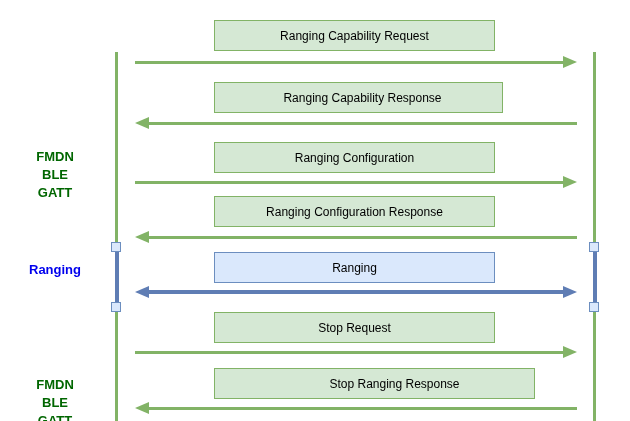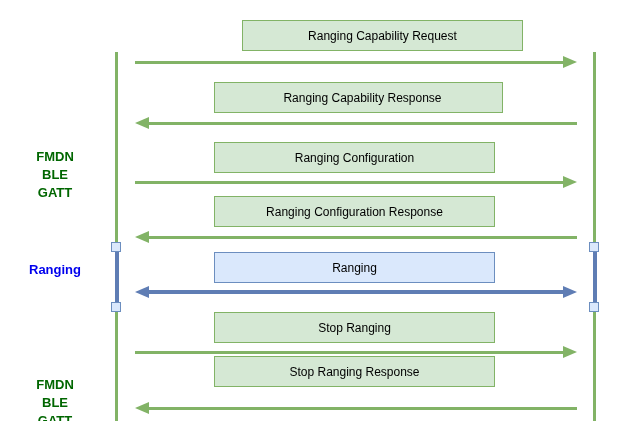--- a/index.html
+++ b/index.html
@@ -76,21 +76,21 @@
   </div>
   <div class="section-label blue lbl-2">
     <div>Ranging</div>
   </div>
   <div class="section-label green lbl-3">
     <div>FMDN</div>
     <div>BLE</div>
     <div>GATT</div>
   </div>
 
-  <div class="msg-box" style="top:20px;margin-left:28px;">Ranging Capability Request</div>
+  <div class="msg-box" style="top:20px;">Ranging Capability Request</div>
   <div class="arrow dir-right" style="top:55px;">
     <div class="line"></div>
     <div class="head right"></div>
   </div>
 
   <div class="msg-box" style="top:82px;padding-left:8px;">Ranging Capability Response</div>
   <div class="arrow dir-left" style="top:116px;">
     <div class="line"></div>
     <div class="head left"></div>
   </div>
@@ -107,25 +107,25 @@
     <div class="head left"></div>
   </div>
 
   <div class="msg-box blue" style="top:252px;">Ranging</div>
   <div class="arrow blue" style="top:285px;">
     <div class="line"></div>
     <div class="head left"></div>
     <div class="head right"></div>
   </div>
 
-  <div class="msg-box" style="top:312px;">Stop Ranging</div>
+  <div class="msg-box" style="top:312px;">Stop Request</div>
   <div class="arrow dir-right" style="top:345px;">
     <div class="line"></div>
     <div class="head right"></div>
   </div>
 
-  <div class="msg-box" style="top:356px;">Stop Ranging Response</div>
+  <div class="msg-box" style="top:368px;padding-left:40px;">Stop Ranging Response</div>
   <div class="arrow dir-left" style="top:401px;">
     <div class="line"></div>
     <div class="head left"></div>
   </div>
 
 </div>
 
 </body></html>

